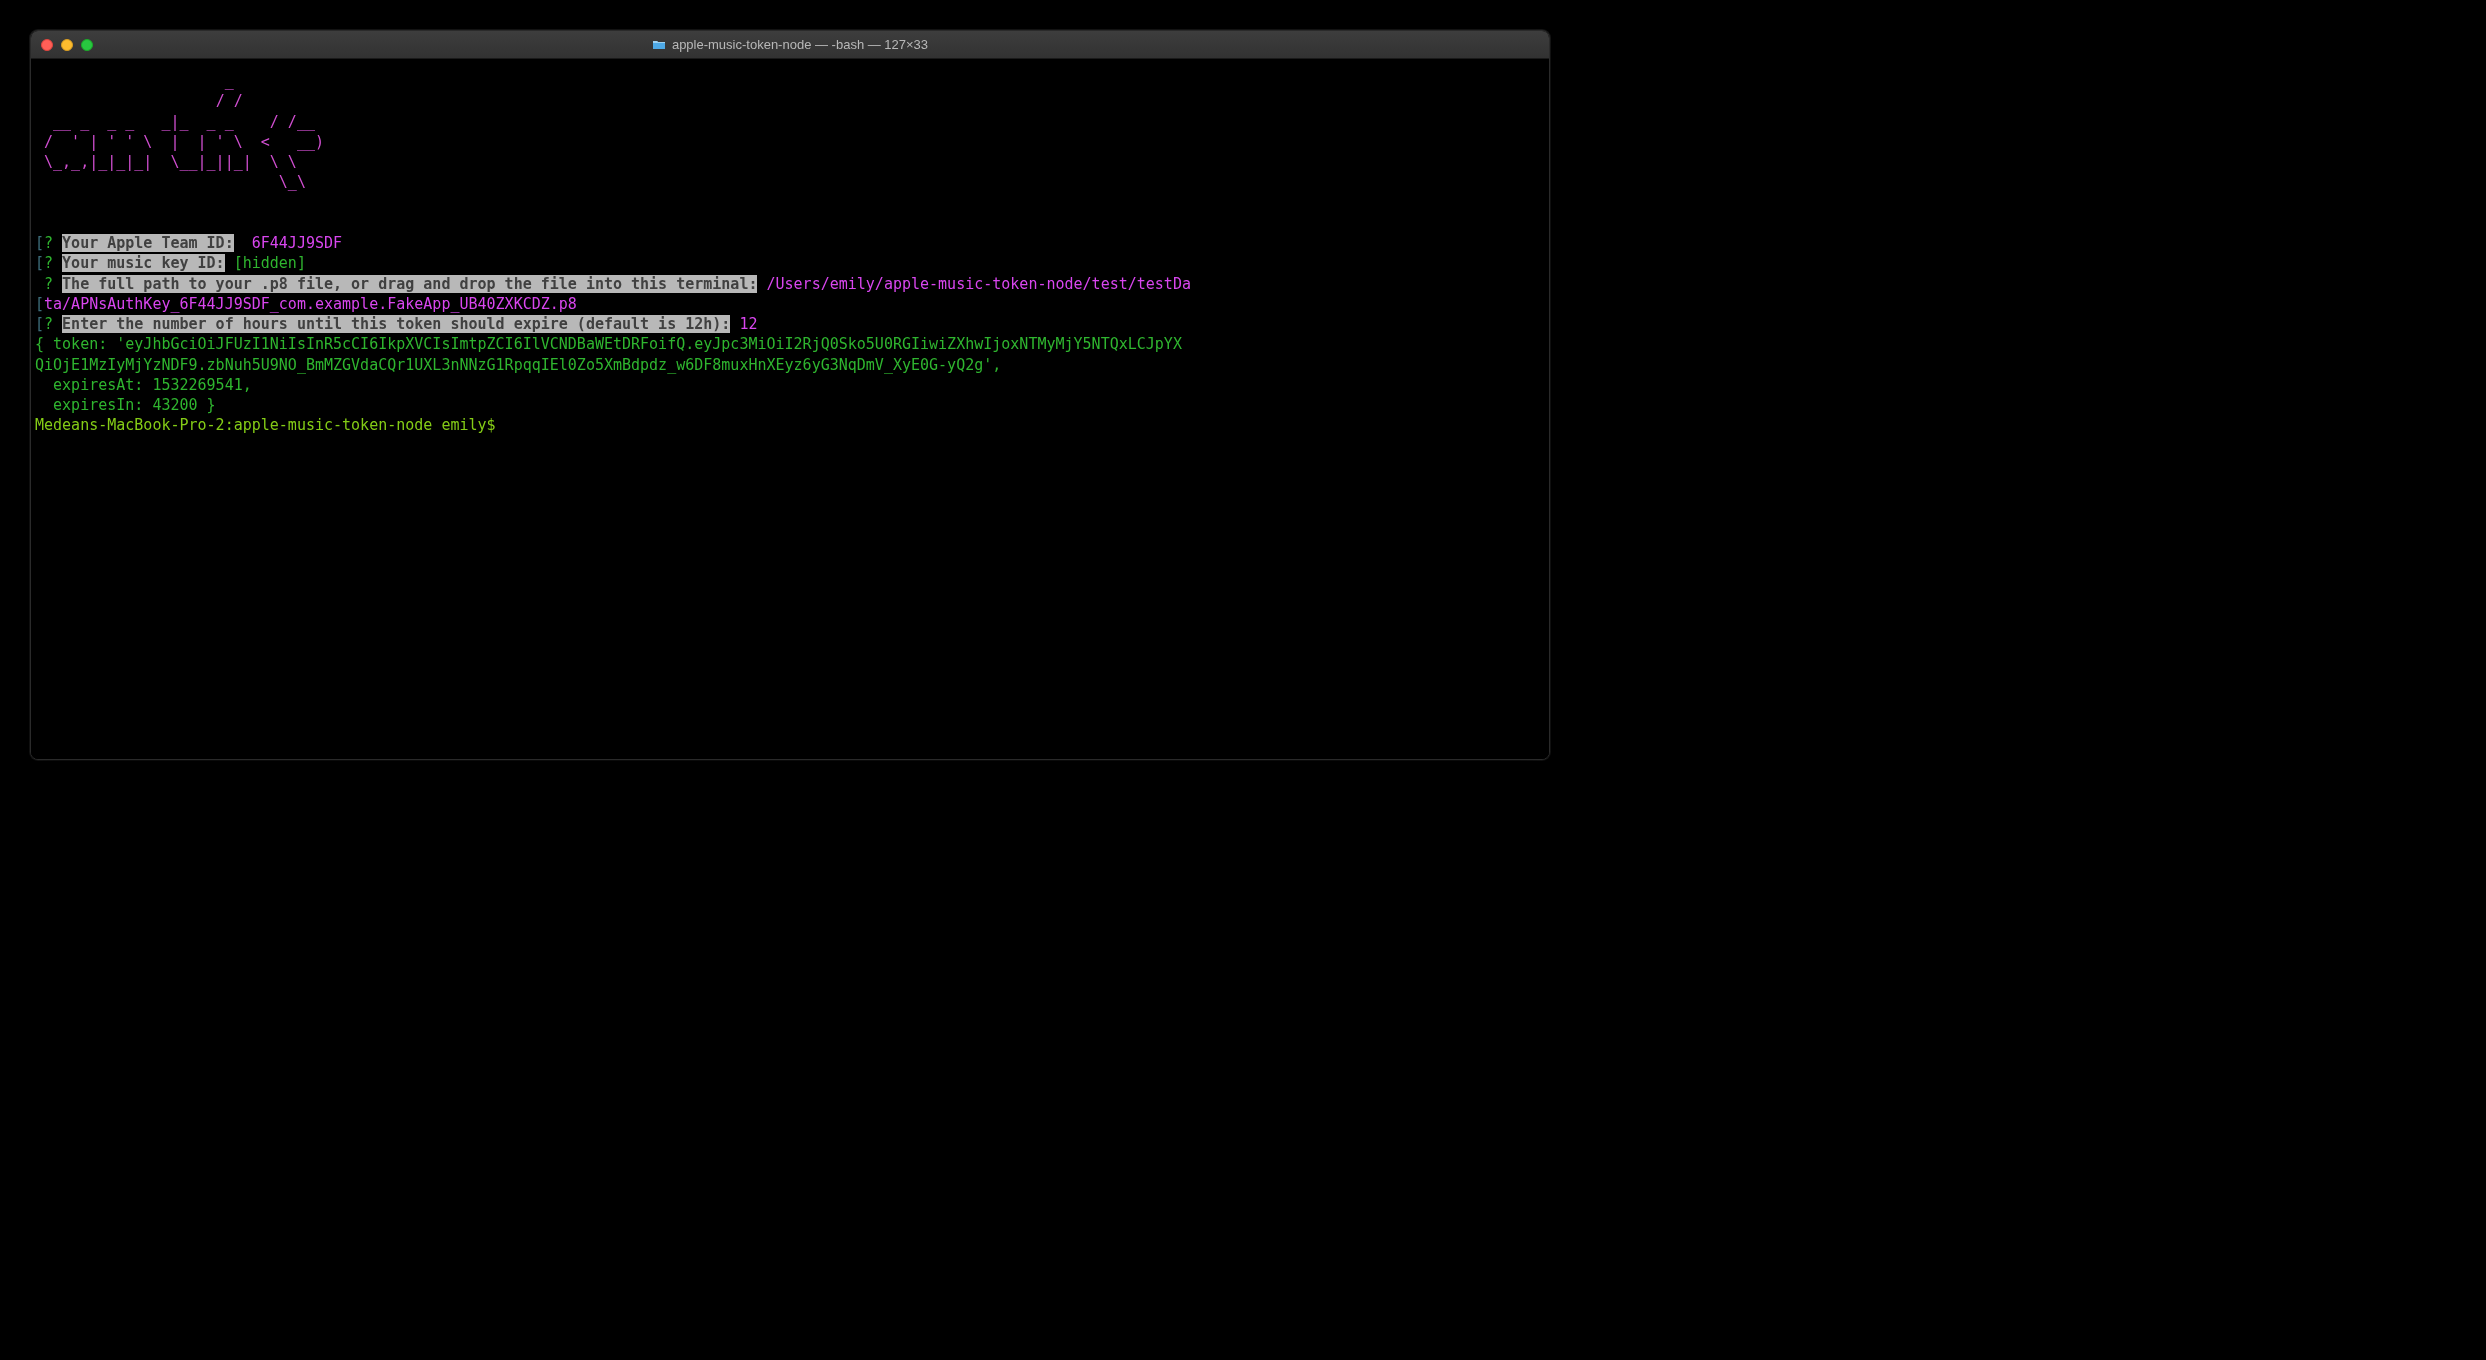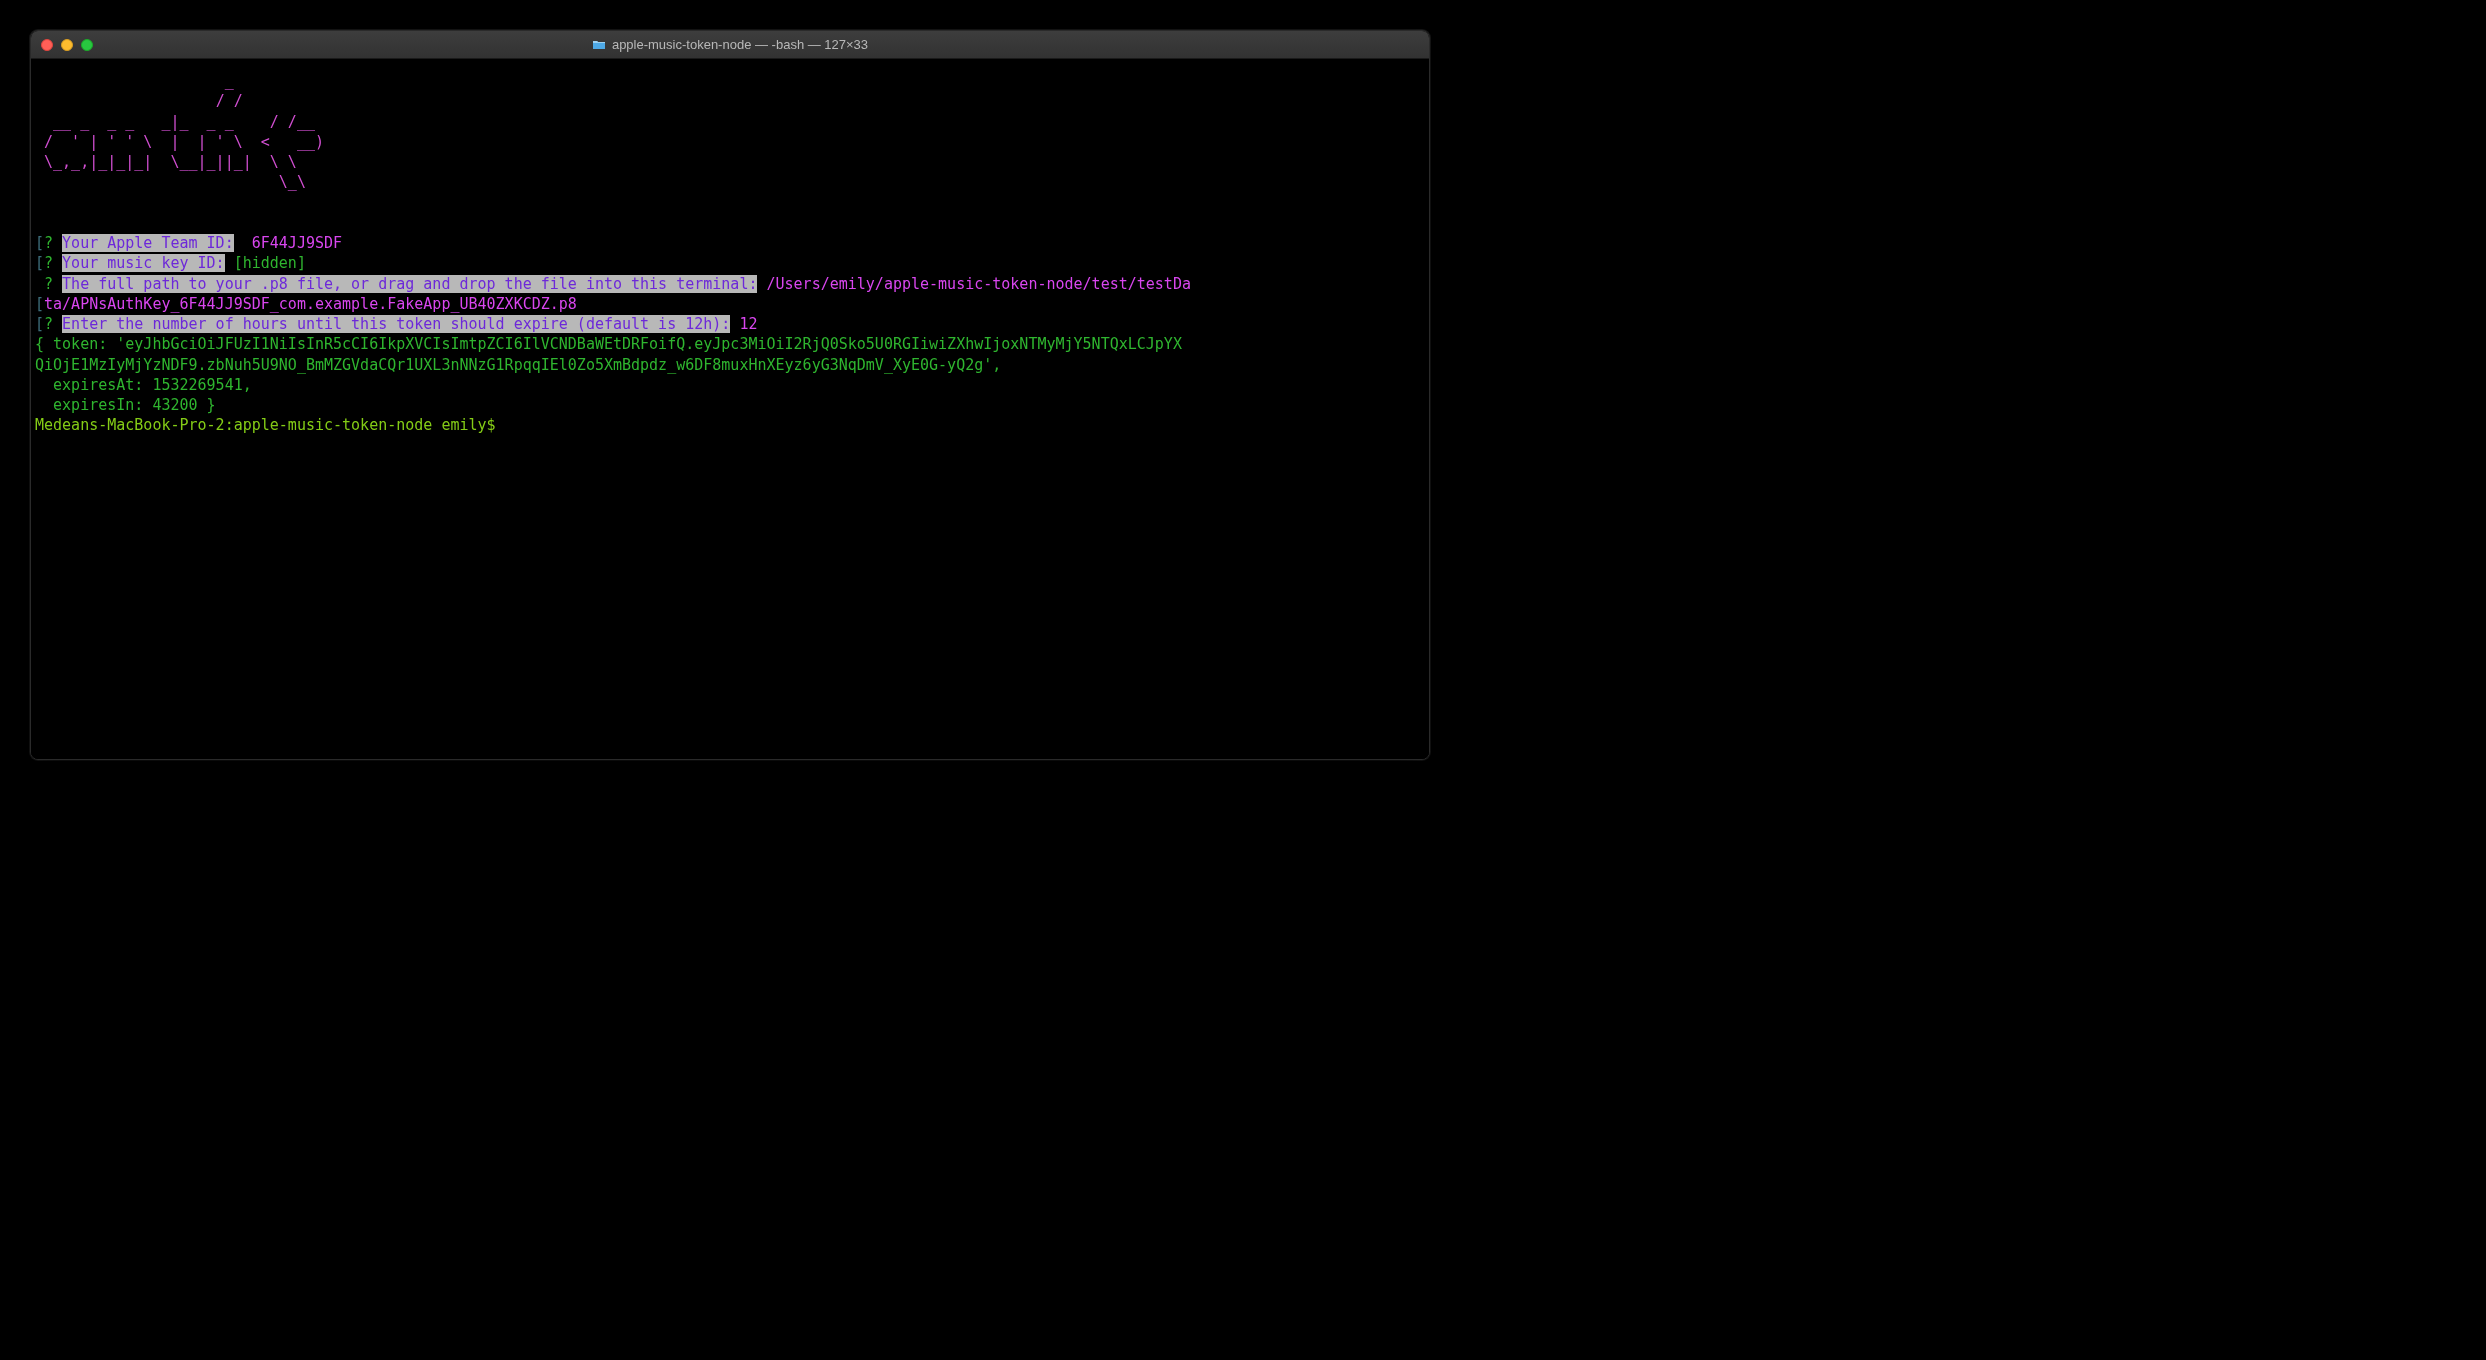--- a/index.html
+++ b/index.html
@@ -9,21 +9,21 @@
     background: #000;
     overflow: hidden;
   }
   body {
     display: flex;
     align-items: flex-start;
     justify-content: flex-start;
     padding: 30px;
   }
   .window {
-    width: 1400px;
+    width: 1520px;
     border-radius: 8px;
     overflow: hidden;
     box-shadow: 0 10px 40px rgba(0,0,0,0.85), 0 0 0 1px rgba(128,128,128,0.2);
     background: #000;
     border: 1px solid #2a2a2a;
   }
   .titlebar {
     height: 28px;
     background: linear-gradient(#3d3d3d, #323232);
     display: flex;
@@ -75,22 +75,22 @@
     white-space: pre-wrap;
     word-break: break-all;
   }
 
   .ascii { color: #d24fd2; }
   .green { color: #2fb52f; }
   .cyan  { color: #d946ef; }
   .dim   { color: #3d6d7a; }
   .hilite {
     background: #b8b8b8;
-    color: #6d28d9;
-    font-weight: normal;
+    color: #404040;
+    font-weight: bold;
   }
   .prompt { color: #84cc16; }
 </style>
 </head>
 <body>
 
 <div class="window">
 
   <div class="titlebar">
     <div class="traffic-lights">

